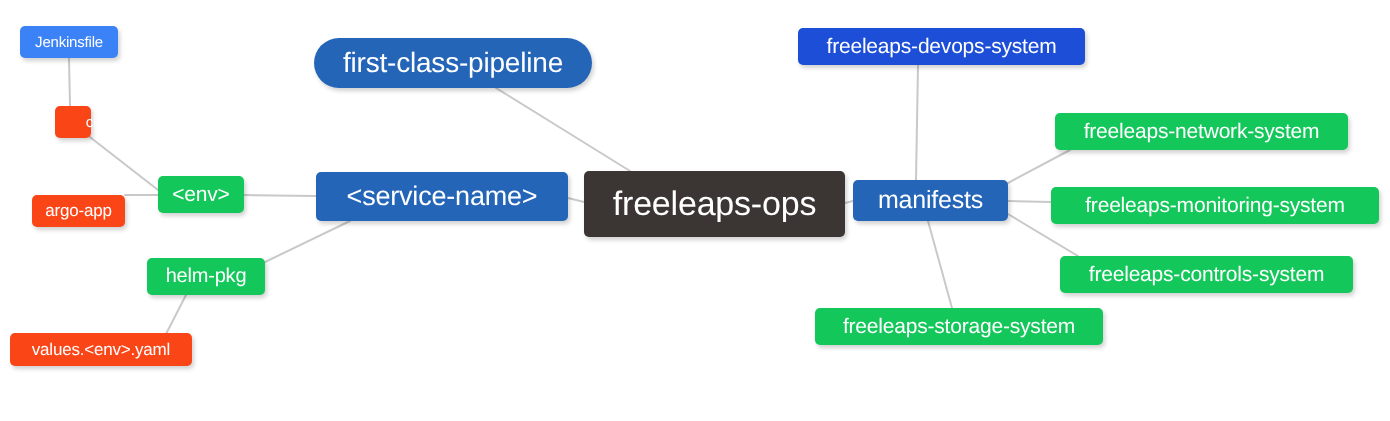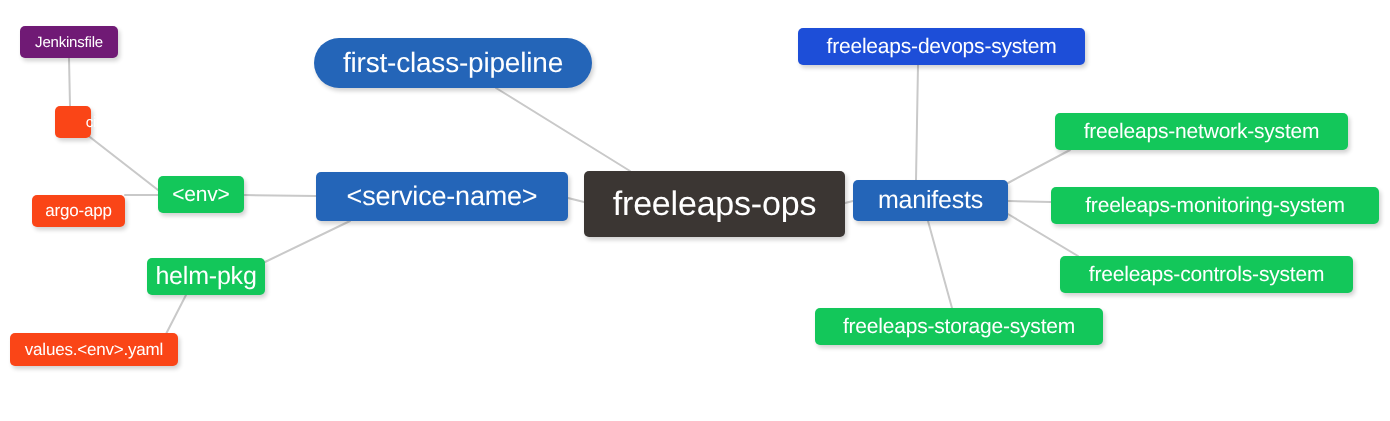--- a/index.html
+++ b/index.html
@@ -68,33 +68,33 @@
       </div>
       <div class="node" style="left: 314px; top: 38px; width: 278px; height: 50px; background: rgb(36, 101, 184); font-size: 28px; border-radius: 25px;">
         <span>first-class-pipeline</span>
       </div>
       <div class="node" style="left: 853px; top: 180px; width: 155px; height: 41px; background: rgb(36, 101, 184); font-size: 25px;">
         <span>manifests</span>
       </div>
       <div class="node" style="left: 158px; top: 176px; width: 86px; height: 37px; background: rgb(19, 199, 90); font-size: 21px;">
         <span>&lt;env&gt;</span>
       </div>
-      <div class="node" style="left: 147px; top: 258px; width: 118px; height: 37px; background: rgb(19, 199, 90); font-size: 25px;">
+      <div class="node" style="left: 147px; top: 258px; width: 118px; height: 37px; background: rgb(19, 199, 90); font-size: 20px;">
         <span>helm-pkg</span>
       </div>
       <div class="node" style="left: 55px; top: 106px; width: 17px; height: 32px; background: rgb(250, 69, 23); font-size: 15px; padding-left: 36px;">
         <span>ci</span>
       </div>
-      <div class="node" style="left: 20px; top: 26px; width: 98px; height: 32px; background: #701a75; font-size: 15px;">
+      <div class="node" style="left: 20px; top: 26px; width: 98px; height: 32px; background: #3b82f6; font-size: 15px;">
         <span>Jenkinsfile</span>
       </div>
       <div class="node" style="left: 32px; top: 178px; width: 93px; height: 32px; background: rgb(250, 69, 23); font-size: 17px; margin-top: 17px;">
         <span>argo-app</span>
       </div>
-      <div class="node" style="left: 10px; top: 333px; width: 168px; height: 33px; background: rgb(250, 69, 23); font-size: 17px;">
+      <div class="node" style="left: 10px; top: 333px; width: 182px; height: 33px; background: rgb(250, 69, 23); font-size: 17px;">
         <span>values.&lt;env&gt;.yaml</span>
       </div>
       <div class="node" style="left: 798px; top: 28px; width: 287px; height: 37px; background: #1d4ed8; font-size: 21px;">
         <span>freeleaps-devops-system</span>
       </div>
       <div class="node" style="left: 1055px; top: 113px; width: 293px; height: 37px; background: rgb(19, 199, 90); font-size: 21px;">
         <span>freeleaps-network-system</span>
       </div>
       <div class="node" style="left: 1051px; top: 187px; width: 328px; height: 37px; background: rgb(19, 199, 90); font-size: 21px;">
         <span>freeleaps-monitoring-system</span>

